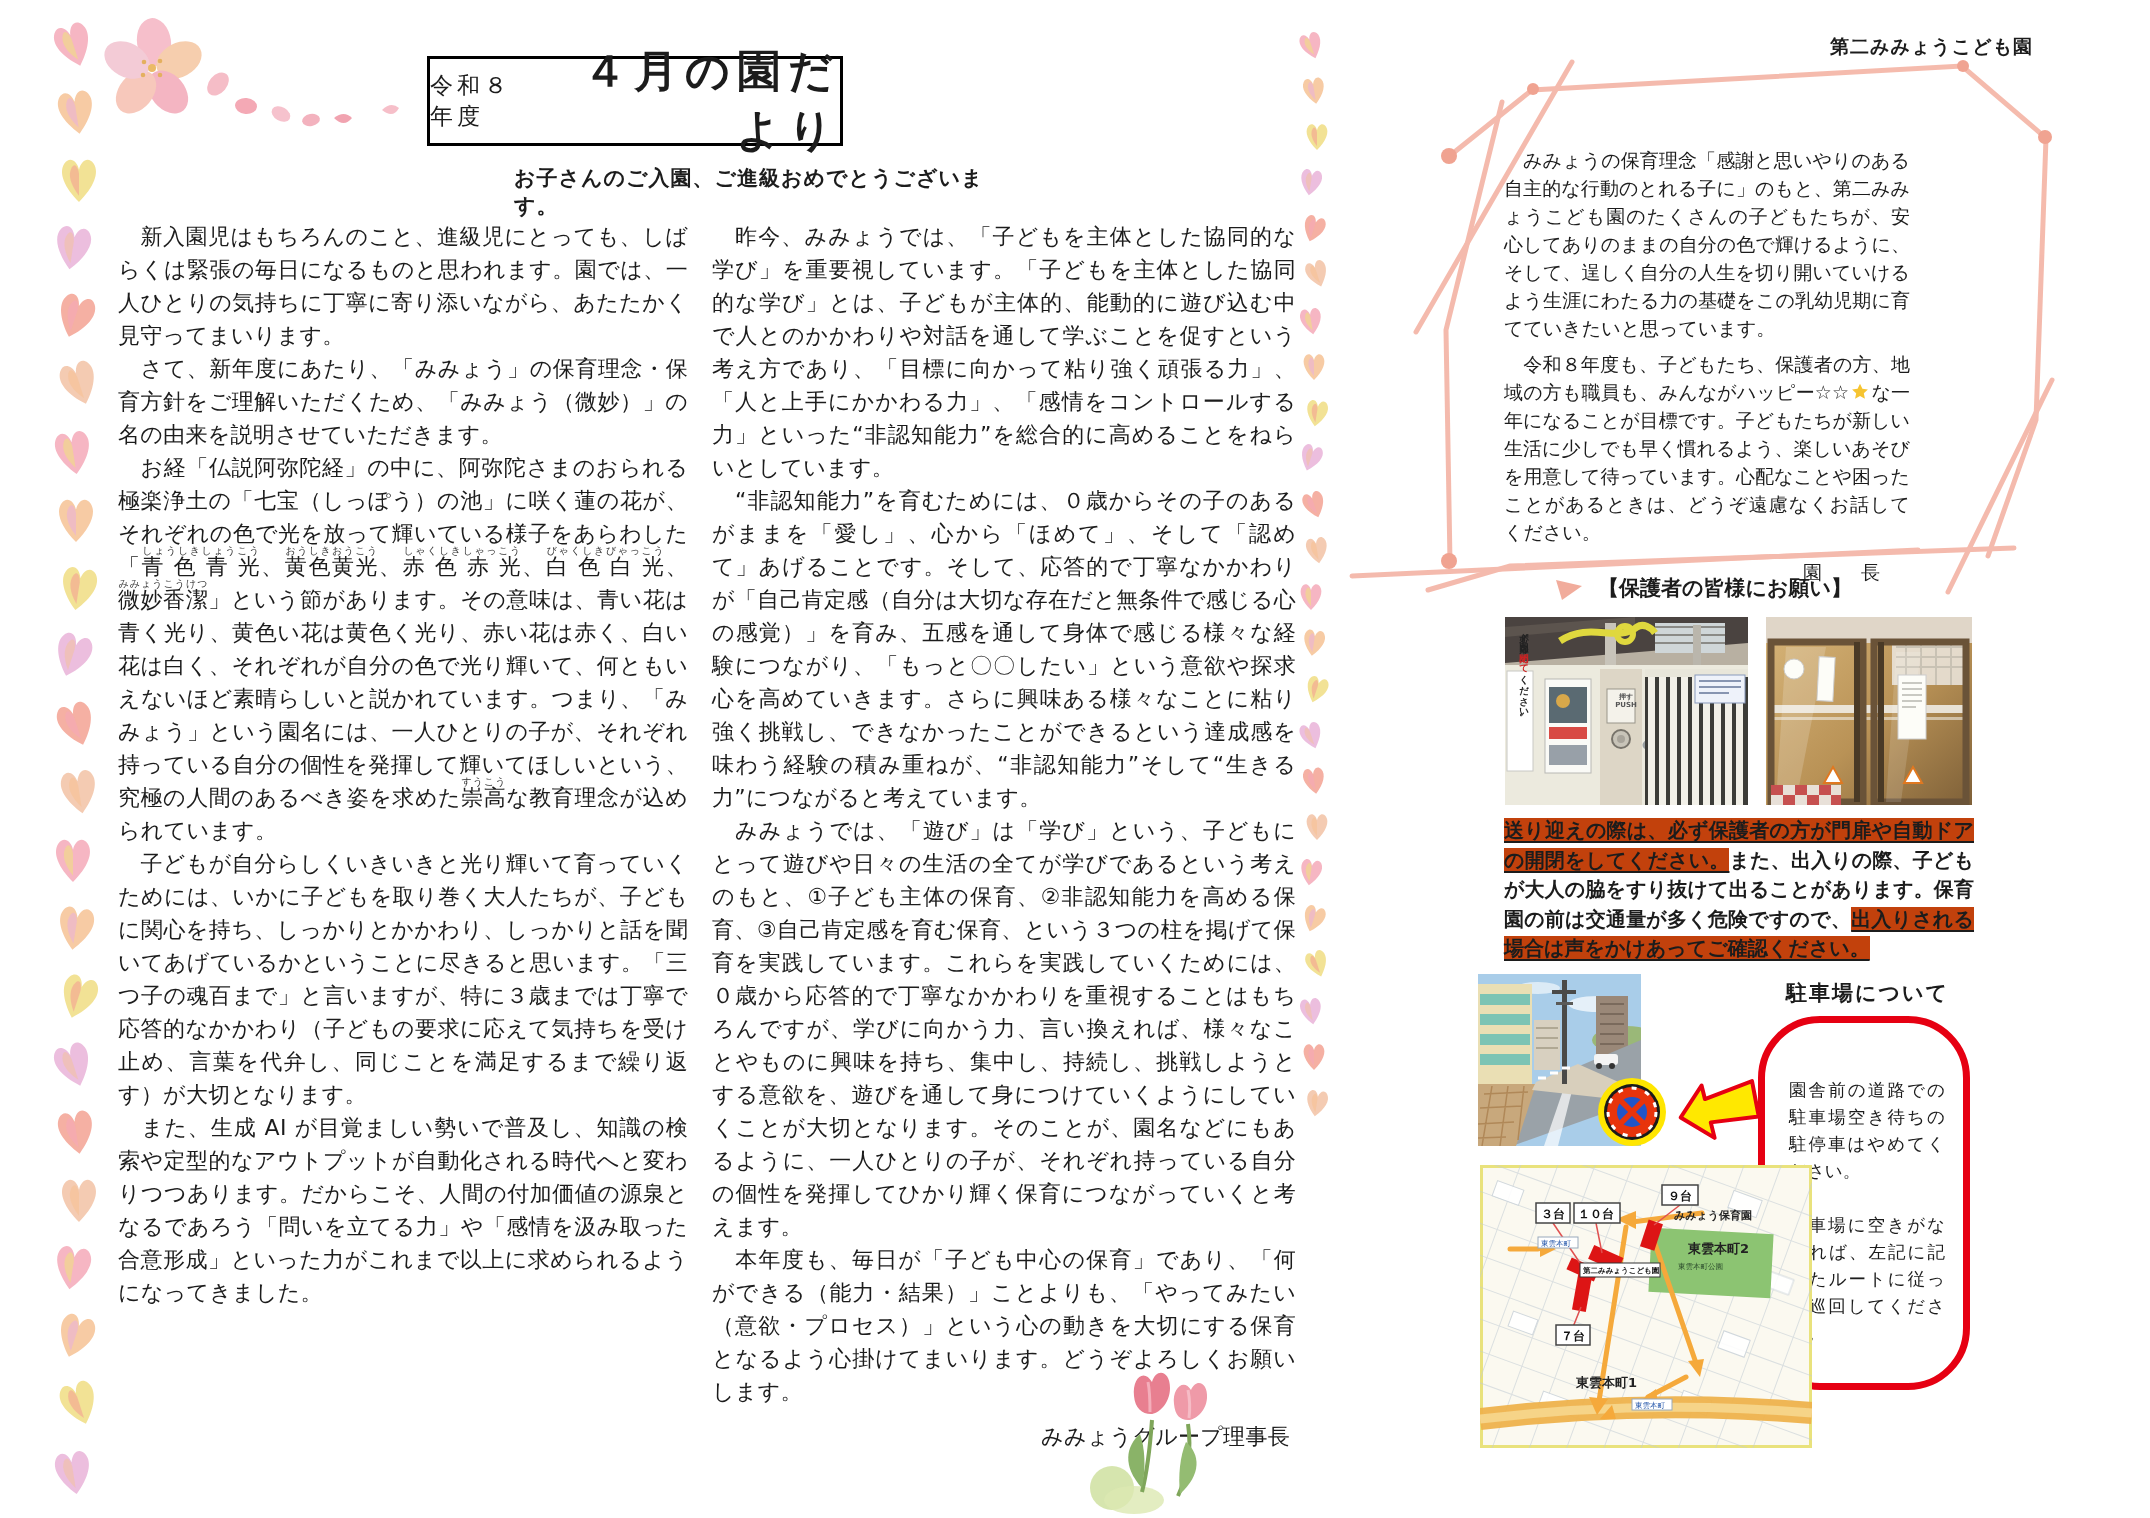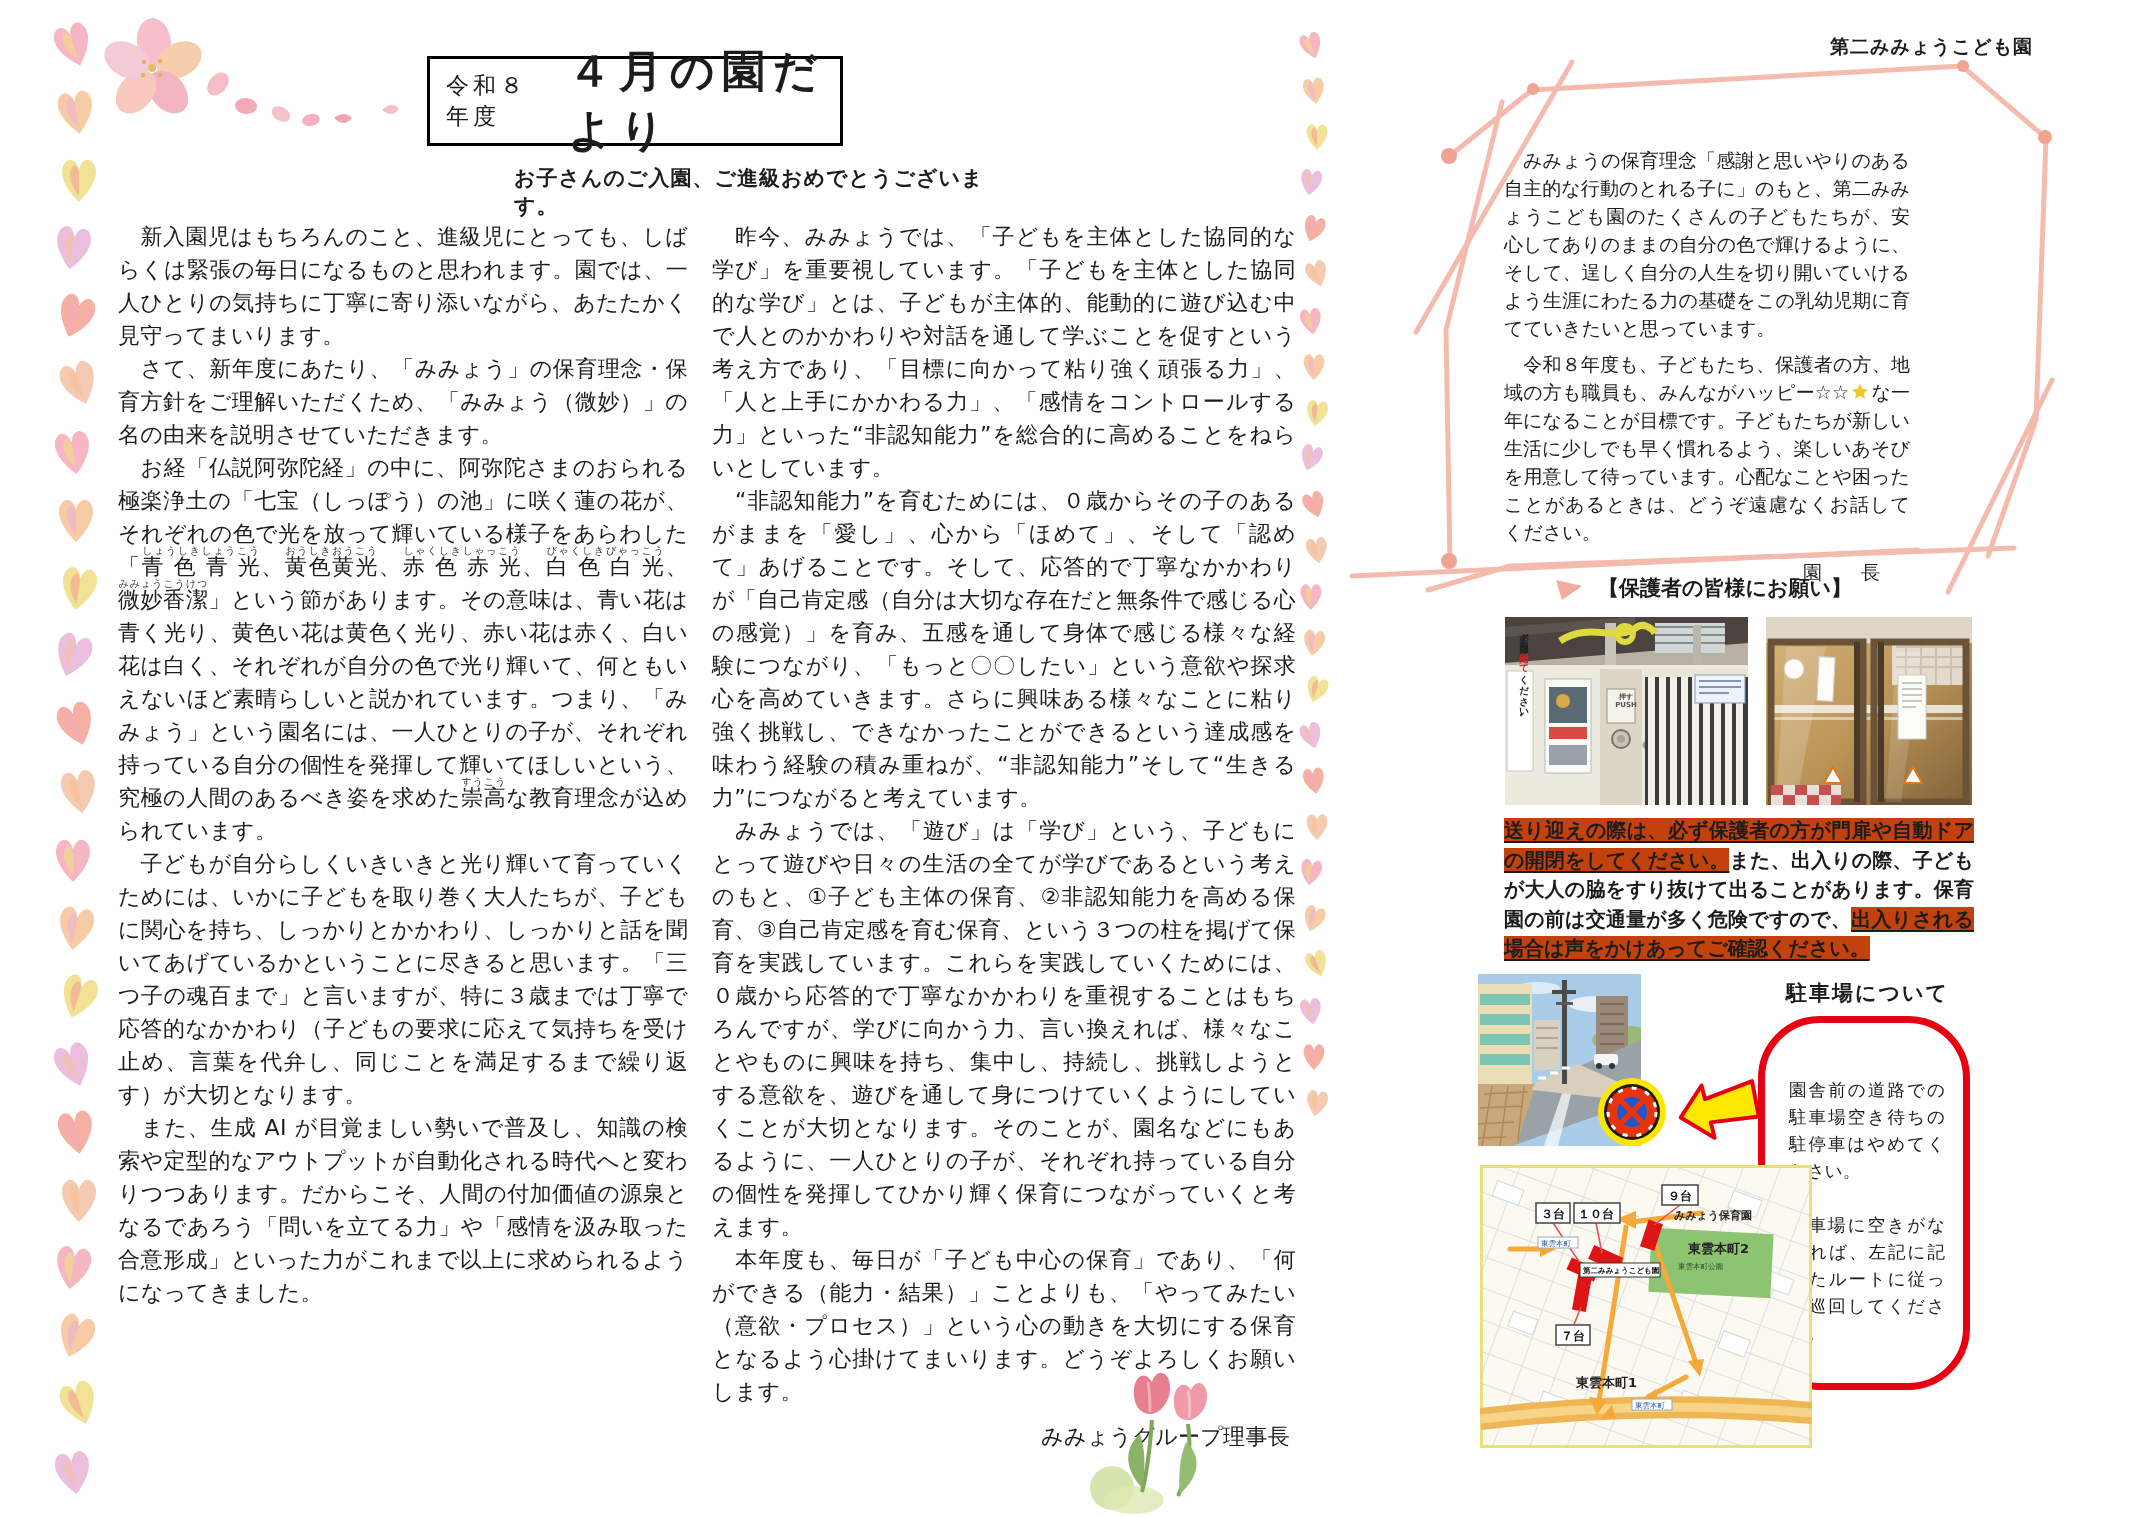--- a/index.html
+++ b/index.html
@@ -6,22 +6,22 @@
   .page{
     position:relative;width:2150px;height:1518px;background:#ffffff;overflow:hidden;
     font-family:"DejaVu Sans","Liberation Sans",sans-serif;color:#1c1c1c;
   }
   .abs{position:absolute;}
   
   .title-box{
     left:427px;top:56px;width:416px;height:90px;border:3px solid #000;background:#fff;
     display:flex;align-items:center;justify-content:center;gap:20px;box-sizing:border-box;
   }
-  .title-era{font-size:23px;letter-spacing:4px;font-weight:500;padding-left:16px;}
-  .title-main{font-size:44px;font-weight:700;letter-spacing:7px;}
+  .title-era{font-size:23px;letter-spacing:4px;font-weight:500;}
+  .title-main{font-size:44px;font-weight:700;letter-spacing:7px;text-align:right;}
   .subtitle{left:514px;top:164px;width:480px;font-size:21px;font-weight:700;letter-spacing:1px;}
   .org-header{left:1830px;top:34px;font-size:19px;font-weight:600;letter-spacing:1px;}
   
   .col{line-height:33px;text-align:justify;}
   .col p{margin:0;}
   .col1{left:118px;top:220px;width:570px;font-size:22px;letter-spacing:.3px;}
   .col2{left:712px;top:220px;width:584px;font-size:22px;letter-spacing:.3px;}
   .sig-right{text-align:right;margin-top:12px !important;padding-right:6px;}
   ruby rt{font-size:10px;letter-spacing:0;color:#333;}
   

